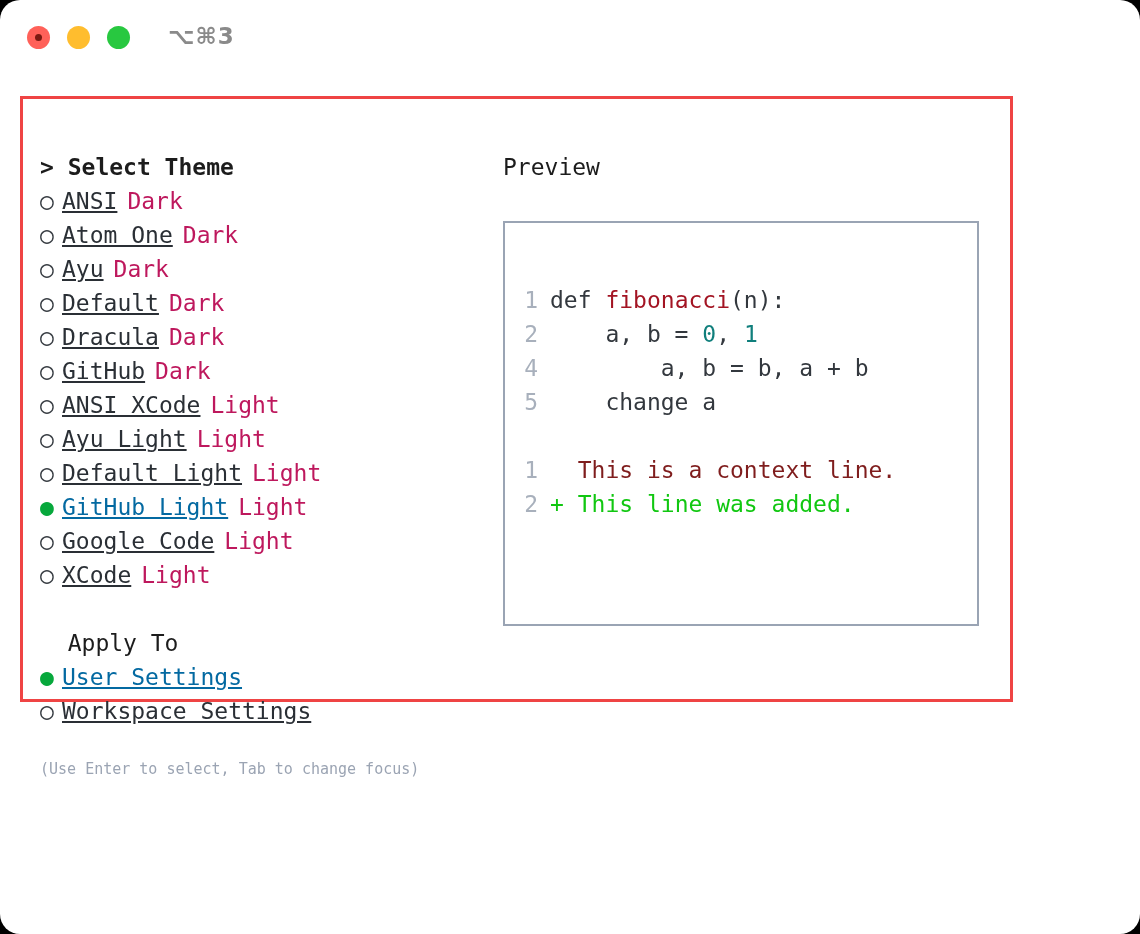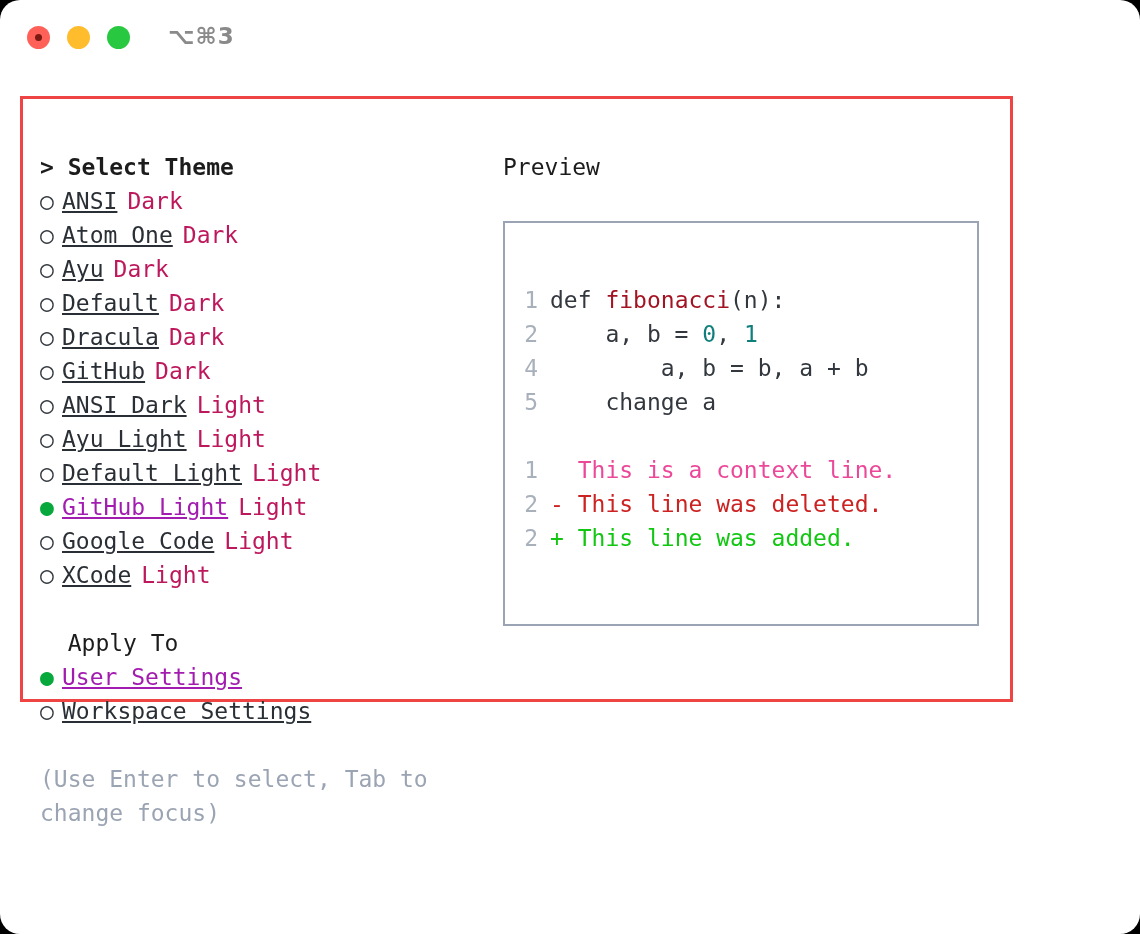--- a/index.html
+++ b/index.html
@@ -110,31 +110,31 @@
   }
   .bullet {
     display: inline-block;
     width: 22px;
     flex: 0 0 22px;
     color: #3A3F45;
     font-size: 23px;
   }
   .bullet.sel { color: #07A83C; }
   .opt-name { color: #2A2F35; text-decoration: underline; }
-  .opt-row.selected .opt-name { color: #a21caf; }
+  .opt-row.selected .opt-name { color: #0369a1; }
   .opt-tag {
     color: #be185d;
     margin-left: 10px;
   }
 
   .spacer-row { height: 34px; }
 
   .hint {
-    margin-top: 34px;
-    font-size: 23px;
+    margin-top: 24px;
+    font-size: 15px;
     line-height: 34px;
     color: #9BA4B3;
     width: 420px;
   }
 
   
   .right-col {
     position: absolute;
     left: 480px;
     top: 51px;
@@ -172,21 +172,21 @@
     display: inline-block;
     width: 20px;
     text-align: right;
     color: #A8B0BC;
     margin-right: 12px;
   }
   .tok-fn    { color: #A31423; }
   .tok-call  { color: #1E95CE; }
   .tok-num   { color: #107F7C; }
   .code-gap  { height: 34px; }
-  .diff-ctx  { color: #ec4899; }
+  .diff-ctx  { color: #7f1d1d; }
   .diff-del  { color: #CC2222; }
   .diff-add  { color: #11C711; }
 </style>
 </head>
 <body>
 
 <div class="window">
 
   <div class="titlebar">
     <div class="lights">
@@ -202,21 +202,21 @@
 
       <div class="left-col">
         <div class="section-head bold">&gt; Select Theme</div>
         <div id="theme-list">
             <div class="opt-row"><span class="bullet">○</span><span class="opt-name">ANSI</span><span class="opt-tag">Dark</span></div>
             <div class="opt-row"><span class="bullet">○</span><span class="opt-name">Atom One</span><span class="opt-tag">Dark</span></div>
             <div class="opt-row"><span class="bullet">○</span><span class="opt-name">Ayu</span><span class="opt-tag">Dark</span></div>
             <div class="opt-row"><span class="bullet">○</span><span class="opt-name">Default</span><span class="opt-tag">Dark</span></div>
             <div class="opt-row"><span class="bullet">○</span><span class="opt-name">Dracula</span><span class="opt-tag">Dark</span></div>
             <div class="opt-row"><span class="bullet">○</span><span class="opt-name">GitHub</span><span class="opt-tag">Dark</span></div>
-            <div class="opt-row"><span class="bullet">○</span><span class="opt-name">ANSI Dark</span><span class="opt-tag">Light</span></div>
+            <div class="opt-row"><span class="bullet">○</span><span class="opt-name">ANSI XCode</span><span class="opt-tag">Light</span></div>
             <div class="opt-row"><span class="bullet">○</span><span class="opt-name">Ayu Light</span><span class="opt-tag">Light</span></div>
             <div class="opt-row"><span class="bullet">○</span><span class="opt-name">Default Light</span><span class="opt-tag">Light</span></div>
             <div class="opt-row selected"><span class="bullet sel">●</span><span class="opt-name">GitHub Light</span><span class="opt-tag">Light</span></div>
             <div class="opt-row"><span class="bullet">○</span><span class="opt-name">Google Code</span><span class="opt-tag">Light</span></div>
             <div class="opt-row"><span class="bullet">○</span><span class="opt-name">XCode</span><span class="opt-tag">Light</span></div>
           </div>
 
         <div class="spacer-row"></div>
 
         <div class="section-head">  Apply To</div>
@@ -234,21 +234,20 @@
           <div class="code-inner">
             <div id="code-lines">
                 <div class="code-line"><span class="ln">1</span><span>def </span><span class="tok-fn">fibonacci</span><span>(n):</span></div>
                 <div class="code-line"><span class="ln">2</span><span>    a, b = </span><span class="tok-num">0</span><span>, </span><span class="tok-num">1</span></div>
                 <div class="code-line"><span class="ln">4</span><span>        a, b = b, a + b</span></div>
                 <div class="code-line"><span class="ln">5</span><span>    change a</span></div>
               </div>
             <div class="code-gap"></div>
             <div id="diff-lines">
                 <div class="code-line"><span class="ln">1</span><span class="diff-ctx">  </span><span class="diff-ctx">This is a context line.</span></div>
-                <div class="code-line"><span class="ln">2</span><span class="diff-del">- </span><span class="diff-del">This line was deleted.</span></div>
                 <div class="code-line"><span class="ln">2</span><span class="diff-add">+ </span><span class="diff-add">This line was added.</span></div>
               </div>
           </div>
         </div>
       </div>
 
     </div>
   </div>
 </div>
 

